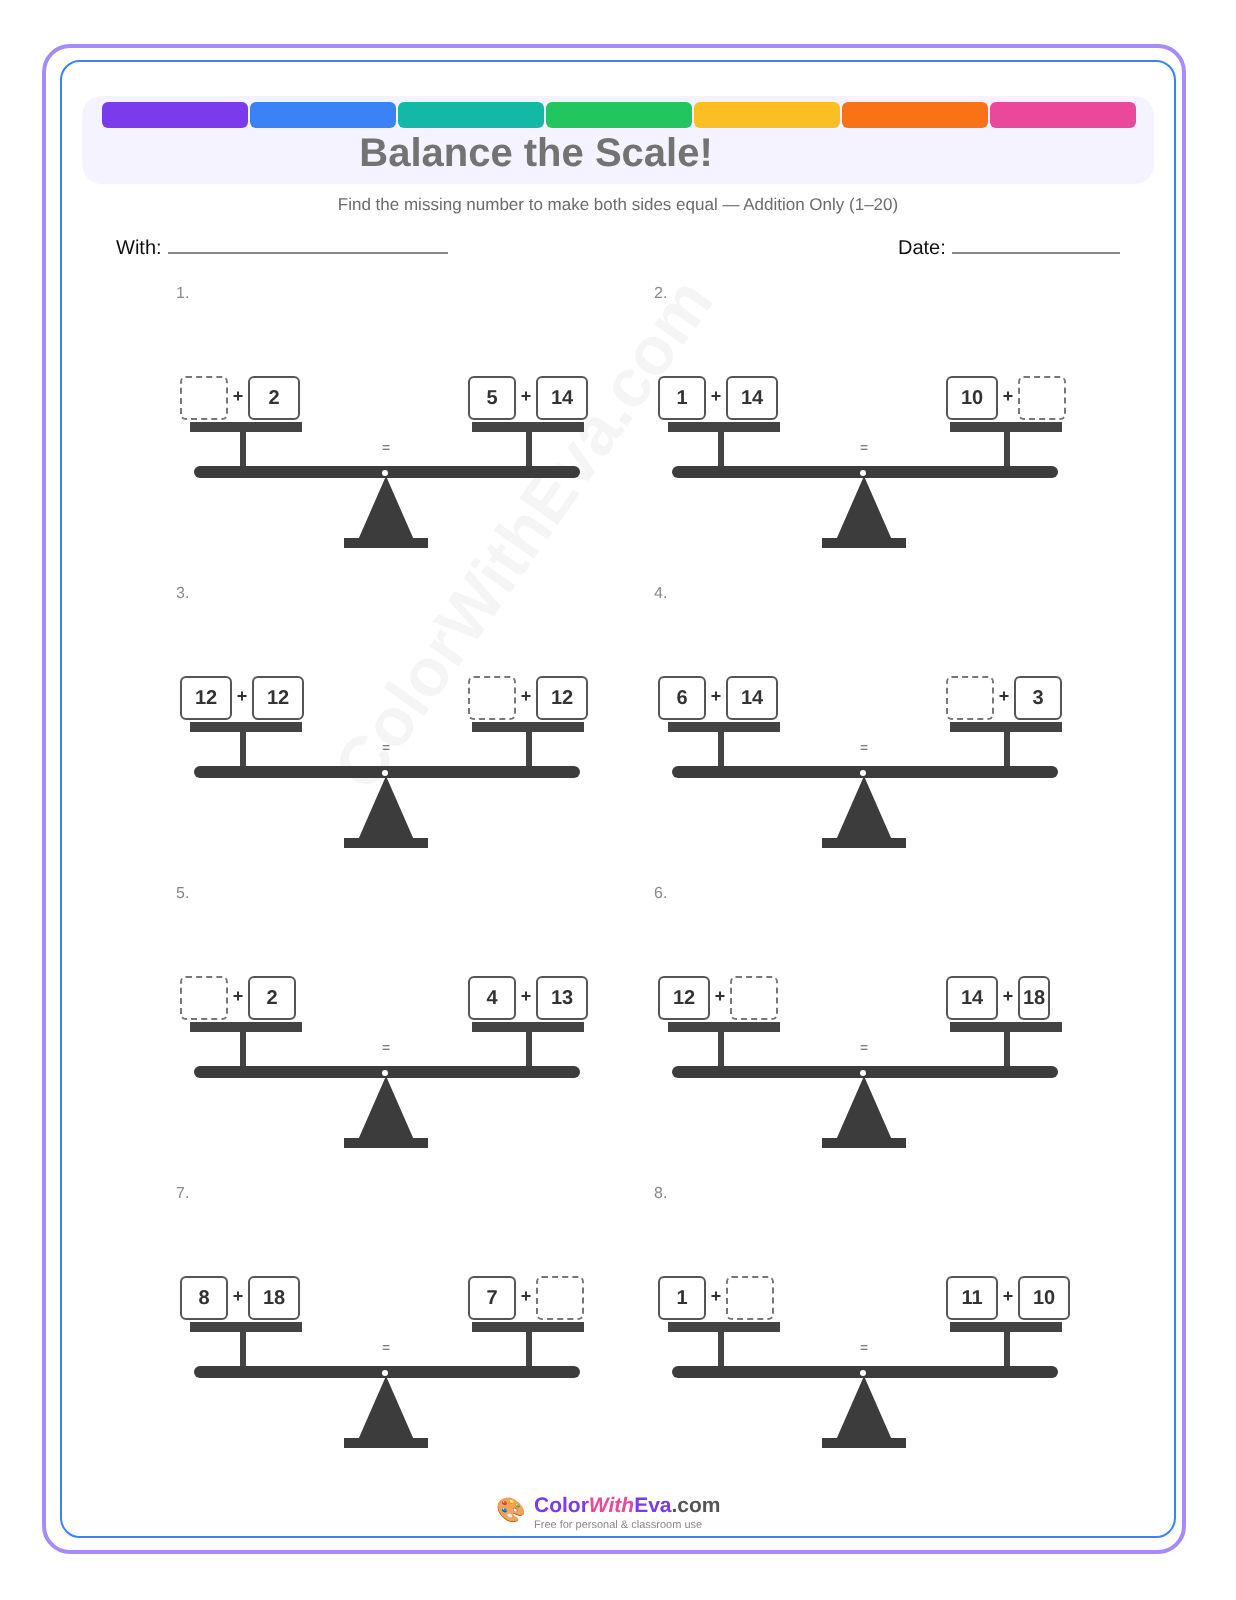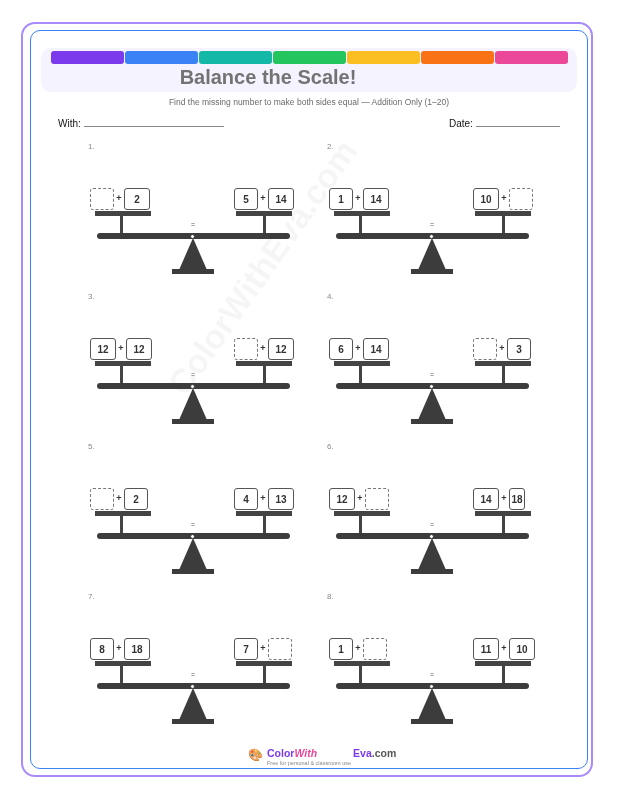--- a/index.html
+++ b/index.html
@@ -214,16 +214,16 @@
       <div class="eq">=</div>
       <div class="fulcrum"></div>
       <div class="pivot"></div>
       <div class="base"></div>
     </div>
   </div>
 
 <div class="footer">
   <span class="icon">🎨</span>
   <span class="brand">
-    <span id="b1" style="color: rgb(124, 58, 237);">Color</span><span id="b2" style="color: rgb(236, 72, 153); font-style: italic;">With</span><span id="b3" style="color: rgb(124, 58, 237); padding-left: 36px;">Eva</span><span id="b4" style="color: rgb(85, 85, 85);">.com</span>
+    <span id="b1" style="color: rgb(124, 58, 237);">Color</span><span id="b2" style="color: rgb(236, 72, 153); font-style: italic;">With</span><span id="b3" style="color: rgb(124, 58, 237);">Eva</span><span id="b4" style="color: rgb(85, 85, 85);">.com</span>
   </span>
   <span class="tag">Free for personal &amp; classroom use</span>
 </div>
 
 </body></html>

